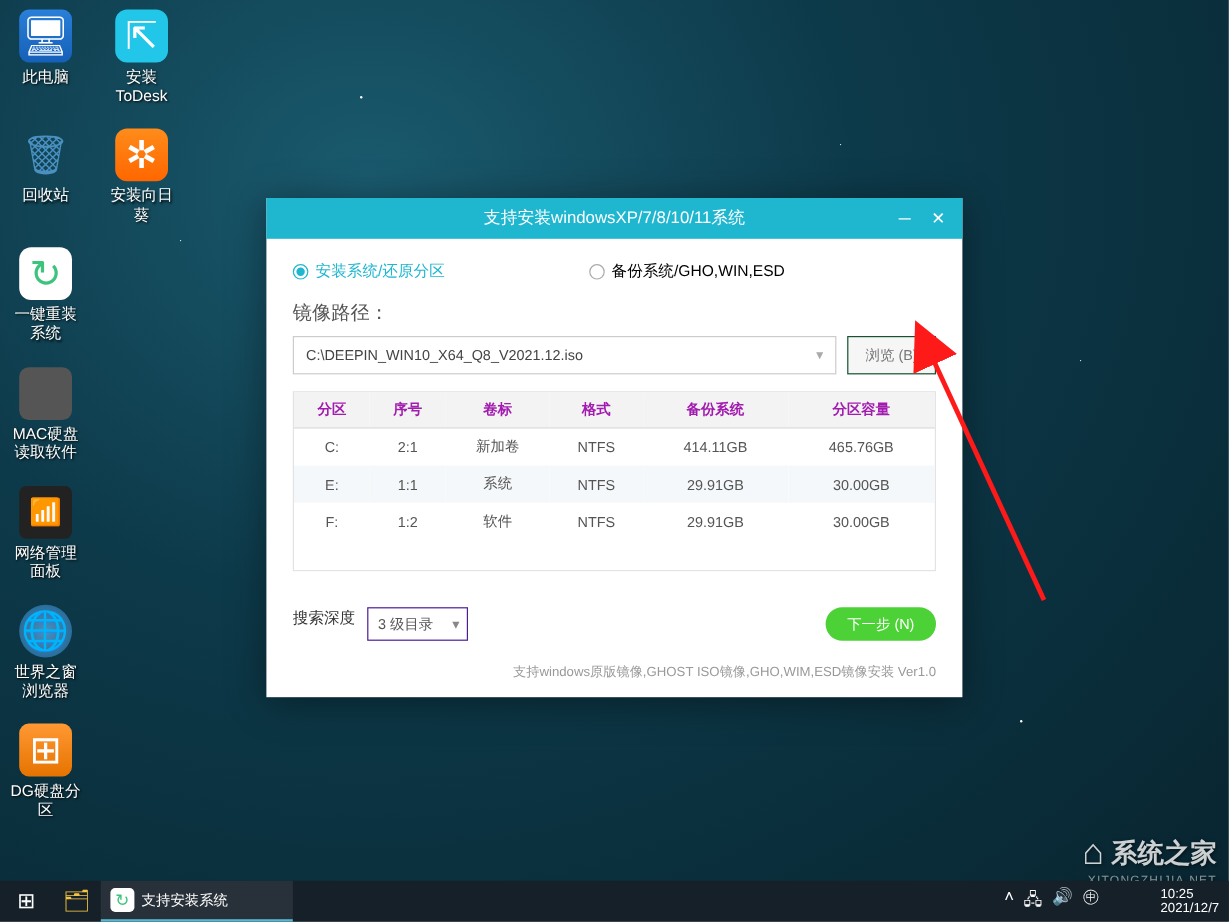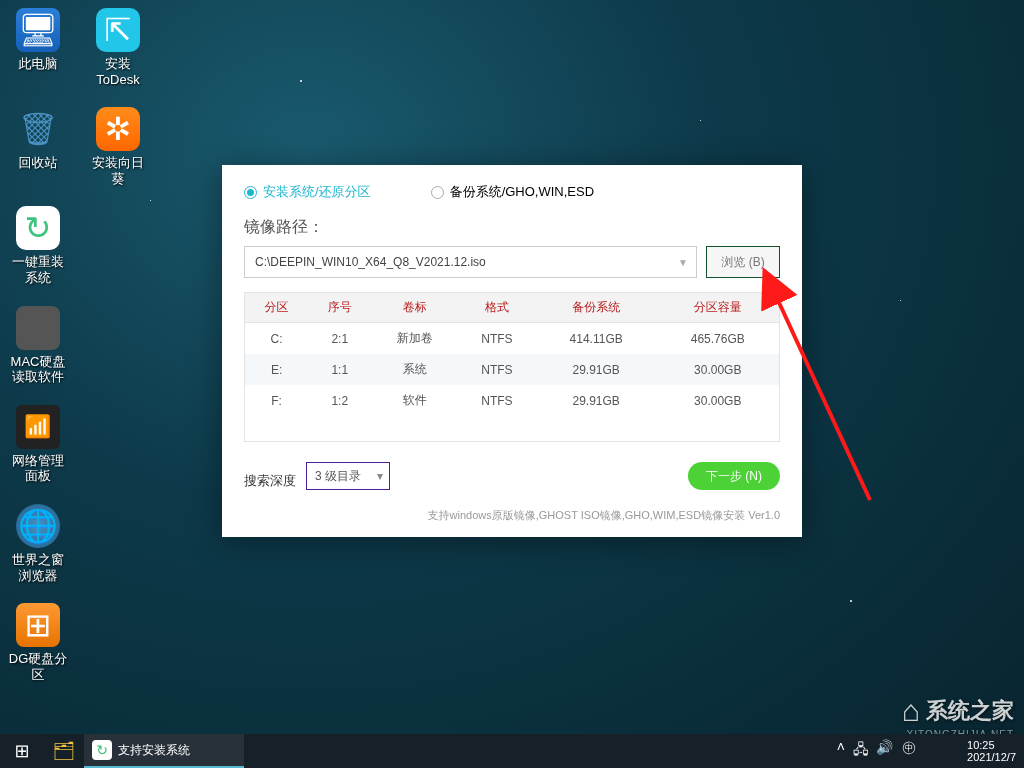--- a/index.html
+++ b/index.html
@@ -30,38 +30,38 @@
 .clock { text-align: left; line-height: 1.1; margin-left: 45px; }
 .watermark { position: absolute; right: 10px; bottom: 40px; color: rgba(255,255,255,0.8); font-size: 22px; font-weight: bold; display: flex; align-items: center; gap: 6px; text-shadow: 1px 1px 3px rgba(0,0,0,0.6); }
 .watermark .house { font-size: 30px; }
 .watermark .sub { position: absolute; right: 0; bottom: -12px; font-size: 10px; color: rgba(255,255,255,0.5); font-weight: normal; letter-spacing: 1px; }
 
 .installer { position: absolute; left: 222px; top: 165px; width: 580px; background: #fff; box-shadow: 0 4px 30px rgba(0,0,0,0.4); }
 .titlebar { background: #1fb6d0; height: 34px; display: flex; align-items: center; justify-content: center; color: #fff; font-size: 14px; position: relative; }
 .win-controls { position: absolute; right: 6px; top: 0; display: flex; height: 100%; }
 .win-ctrl { width: 28px; display: flex; align-items: center; justify-content: center; cursor: pointer; color: #fff; font-size: 14px; }
 .content { padding: 18px 22px 14px; }
-.radios { display: flex; gap: 60px; margin-bottom: 16px; font-size: 13px; }
+.radios { display: flex; gap: 120px; margin-bottom: 16px; font-size: 13px; }
 .radio-opt { display: flex; align-items: center; gap: 6px; cursor: pointer; }
 .radio-dot { width: 13px; height: 13px; border-radius: 50%; border: 1px solid #aaa; display: flex; align-items: center; justify-content: center; }
 .radio-dot.checked { border-color: #1fb6d0; }
 .radio-dot.checked::after { content: ''; width: 7px; height: 7px; background: #1fb6d0; border-radius: 50%; }
 .radio-opt.active { color: #1fb6d0; }
 .field-label { font-size: 16px; color: #555; margin-bottom: 8px; }
 .path-row { display: flex; gap: 9px; margin-bottom: 14px; }
 .path-input { flex: 1; border: 1px solid #ccc; height: 32px; display: flex; align-items: center; padding: 0 10px; font-size: 12px; font-family: monospace; color: #444; position: relative; }
 .path-input .dropdown-caret { position: absolute; right: 8px; color: #aaa; font-size: 10px; }
 .browse-btn { width: 74px; height: 32px; border: 1px solid #14532d; background: #f6f6f6; color: #777; font-size: 12px; cursor: pointer; display: flex; align-items: center; justify-content: center; }
 .part-table { width: 100%; border: 1px solid #e3e3e3; border-collapse: collapse; font-size: 12px; }
-.part-table th { background: #f3f3f3; color: #b91c1c; font-weight: normal; padding: 6px 4px; border-bottom: 1px solid #e3e3e3; }
+.part-table th { background: #f3f3f3; color: #a21caf; font-weight: bold; padding: 6px 4px; border-bottom: 1px solid #e3e3e3; }
 .part-table td { padding: 7px 4px; text-align: center; color: #555; }
 .part-table tbody tr:nth-child(even) { background: #f5f8fa; }
 .table-wrap { border: 1px solid #e3e3e3; min-height: 150px; }
 .table-wrap table { border: none; }
-.bottom-row { display: flex; align-items: flex-end; margin-top: 20px; }
+.bottom-row { display: flex; align-items: flex-start; margin-top: 30px; }
 .depth-label { font-size: 13px; color: #333; margin-right: 10px; }
 .depth-select { border: 1px solid #4c1d95; height: 28px; padding: 0 22px 0 8px; font-size: 12px; color: #555; position: relative; display: flex; align-items: center; min-width: 84px; cursor: pointer; }
 .depth-select::after { content: '▾'; position: absolute; right: 6px; color: #888; }
 .next-btn { margin-left: auto; background: #4cd137; color: #fff; border: none; border-radius: 14px; height: 28px; padding: 0 18px; font-size: 12px; cursor: pointer; }
 .footer-note { text-align: right; font-size: 11px; color: #999; margin-top: 18px; }
 .arrow { position: absolute; pointer-events: none; }
 .arrow svg { overflow: visible; }
 </style>
 </head>
 <body>
@@ -120,20 +120,27 @@
     </div>
     <div class="icon-row">
       <div class="desktop-icon">
         <div class="glyph dg">⊞</div>
         <div class="label">DG硬盘分区</div>
       </div>
     </div>
   </div>
 
 <div class="installer">
+  <div class="titlebar">
+    <span>支持安装windowsXP/7/8/10/11系统</span>
+    <div class="win-controls">
+      <div class="win-ctrl">─</div>
+      <div class="win-ctrl">✕</div>
+    </div>
+  </div>
   <div class="content">
     <div class="radios">
       <div class="radio-opt active">
         <span class="radio-dot checked"></span>
         <span>安装系统/还原分区</span>
       </div>
       <div class="radio-opt">
         <span class="radio-dot"></span>
         <span>备份系统/GHO,WIN,ESD</span>
       </div>

